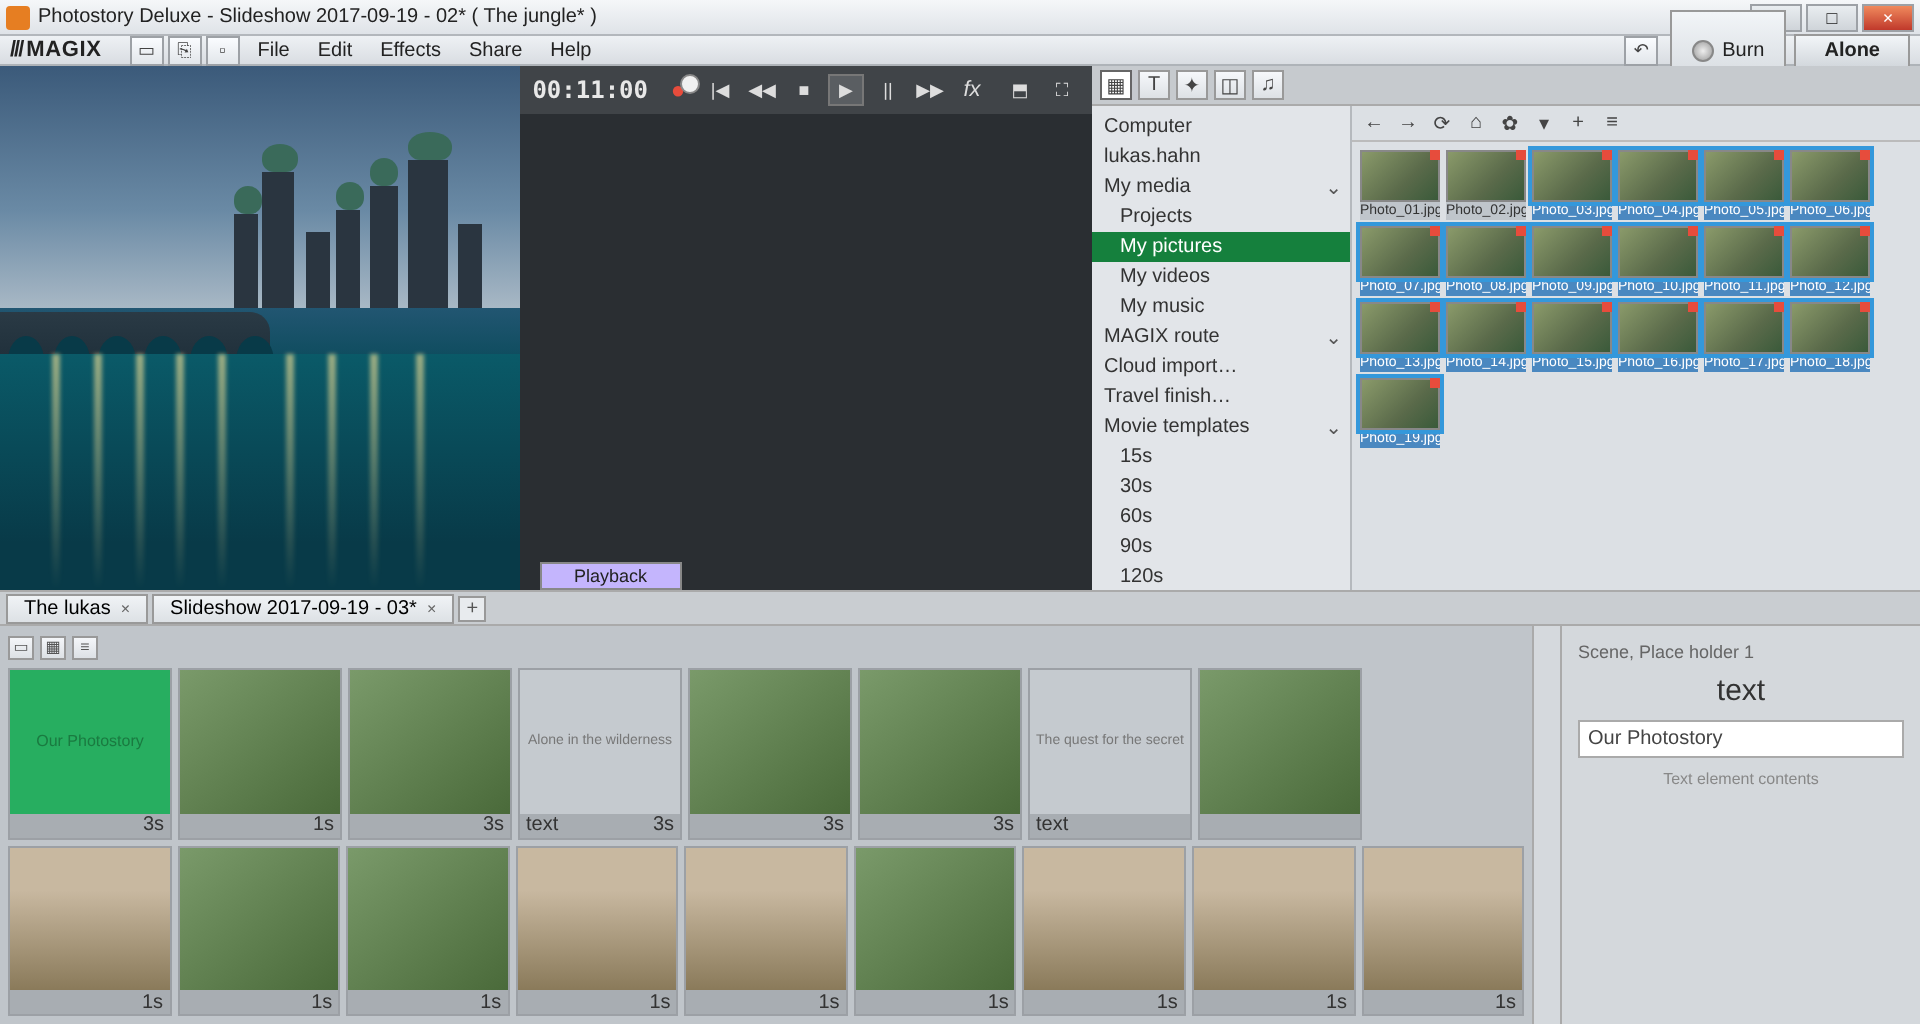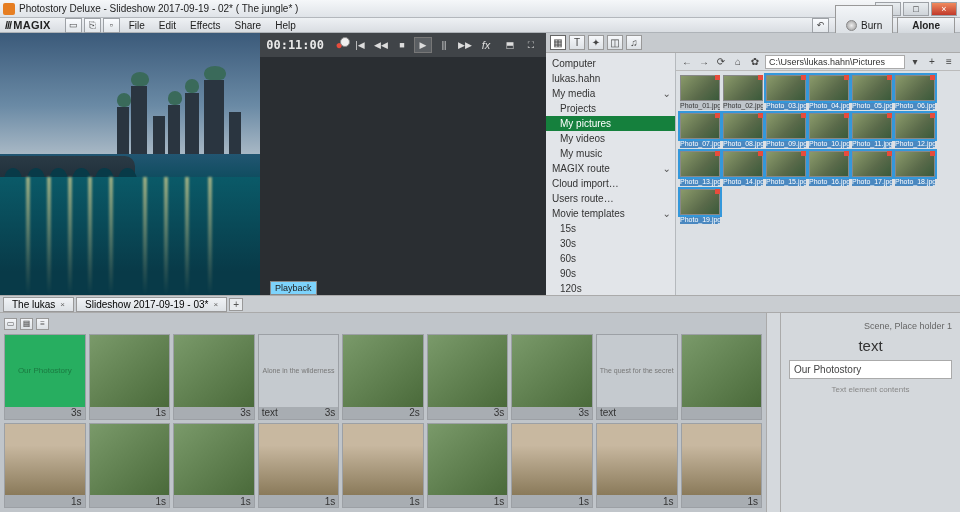--- a/index.html
+++ b/index.html
@@ -31,21 +31,21 @@
 .reflect{position:absolute;width:4px;top:0;bottom:0;background:linear-gradient(180deg,rgba(255,230,150,0.6),rgba(255,230,150,0));filter:blur(1px)}
 .seekbar{height:18px;background:#404448;position:relative;border-top:1px solid #555}
 .seekhandle{position:absolute;top:3px;left:80px;width:10px;height:10px;border-radius:50%;background:#f0f0f0;border:1px solid #888}
 .seekticks{position:absolute;top:11px;left:0;right:0;height:6px;background:repeating-linear-gradient(90deg,#666 0,#666 1px,transparent 1px,transparent 7px)}
 .controls{height:24px;background:#404448;display:flex;align-items:center;padding:0 6px;gap:3px;color:#ccc}
 .time{font:700 12px/1 monospace;color:#e8e8e8}
 .ctr-spacer{flex:1}
 .ctrbtn{width:18px;height:16px;color:#ddd;display:flex;align-items:center;justify-content:center;font-size:9px}
 .ctrbtn.rec{color:#e74c3c;font-size:12px}
 .ctrbtn.play{background:#5a5e62;border:1px solid #777}
-.tooltip{position:absolute;background:#7dd3fc;border:1px solid #888;padding:1px 4px;font-size:9px;color:#222;bottom:0;left:270px;z-index:5}
+.tooltip{position:absolute;background:#c4b5fd;border:1px solid #888;padding:1px 16px;font-size:9px;color:#222;bottom:0;left:270px;z-index:5}
 .fxbtn{font-style:italic;font-size:11px}
 .mediapanel{flex:1;background:#dcdfe3;display:flex;flex-direction:column}
 .mediatabs{height:20px;background:#c6cace;display:flex;align-items:center;padding:0 4px;gap:3px;border-bottom:1px solid #aaa}
 .mtab{width:16px;height:15px;border:1px solid #999;background:linear-gradient(#f6f8fb,#dde1e5);display:flex;align-items:center;justify-content:center;font-size:10px;color:#444}
 .mtab.active{background:#fff;border-color:#666}
 .mediabody{flex:1;display:flex;overflow:hidden}
 .tree{width:130px;background:#e2e5e9;border-right:1px solid #b5b9bd;font-size:9px;padding:3px 0;overflow:hidden}
 .tnode{padding:2px 6px 2px;color:#333;white-space:nowrap;position:relative}
 .tnode.lv1{padding-left:14px}
 .tnode.sel{background:#15803d;color:#fff}
@@ -74,21 +74,21 @@
 .sb-rows{flex:1;display:flex;flex-direction:column;gap:3px;overflow:hidden}
 .sb-row{display:flex;gap:3px;flex:1}
 .clip{width:82px;background:#b3b8bd;display:flex;flex-direction:column;border:1px solid #9ca0a5;position:relative}
 .clip.title{background:#27ae60}
 .clip.title .cimg{background:#27ae60;display:flex;align-items:center;justify-content:center;color:#1a7a40;font-size:8px}
 .clip.text .cimg{background:#c5cacf;display:flex;align-items:center;justify-content:center;color:#777;font-size:7px;text-align:center;padding:2px}
 .cimg{flex:1;background:linear-gradient(140deg,#7a9a6a,#4a6a3a);position:relative;overflow:hidden}
 .cimg.people{background:linear-gradient(180deg,#c8b8a0 30%,#8a7a5a 100%)}
 .cfoot{height:12px;background:#a8adb2;display:flex;align-items:center;justify-content:space-between;padding:0 3px;font-size:8px;color:#333}
 .side{width:180px;background:#d4d8dc;border-left:1px solid #aaa;padding:8px;font-size:9px;color:#444;display:flex;flex-direction:column;gap:6px}
-.side-hdr{text-align:right;color:#666;font-size:9px}
+.side-hdr{text-align:left;color:#666;font-size:9px}
 .side-title{text-align:center;font-size:15px;color:#333}
 .side-input{background:#fff;border:1px solid #aaa;padding:3px 4px;font-size:10px}
 .side-label{color:#888;font-size:8px;text-align:center}
 .side-help{color:#888;font-size:8px;font-style:italic;line-height:1.4}
 .vscroll{width:14px;background:#d5d9dd;border-left:1px solid #aaa}
 </style>
 </head>
 <body>
 
 <div class="titlebar">
@@ -198,36 +198,35 @@
       <div class="tree" id="tree">
           <div class="tnode lv0">Computer</div>
           <div class="tnode lv0">lukas.hahn</div>
           <div class="tnode lv0 exp">My media</div>
           <div class="tnode lv1">Projects</div>
           <div class="tnode lv1 sel">My pictures</div>
           <div class="tnode lv1">My videos</div>
           <div class="tnode lv1">My music</div>
           <div class="tnode lv0 exp">MAGIX route</div>
           <div class="tnode lv0">Cloud import…</div>
-          <div class="tnode lv0">Users route…</div>
+          <div class="tnode lv0">Travel finish…</div>
           <div class="tnode lv0 exp">Movie templates</div>
           <div class="tnode lv1">15s</div>
           <div class="tnode lv1">30s</div>
           <div class="tnode lv1">60s</div>
           <div class="tnode lv1">90s</div>
           <div class="tnode lv1">120s</div>
         </div>
       <div class="browser">
         <div class="navbar">
           <div class="navico">←</div>
           <div class="navico">→</div>
           <div class="navico">⟳</div>
           <div class="navico">⌂</div>
           <div class="navico">✿</div>
-          <div class="pathbox">C:\Users\lukas.hahn\Pictures</div>
           <div class="navico">▾</div>
           <div class="navico">+</div>
           <div class="navico">≡</div>
         </div>
         <div class="thumbs" id="thumbs">
             <div class="thumb">
               <div class="timg">
                 <div class="redmark"></div>
               </div>
               <div class="tname">Photo_01.jpg</div>
@@ -386,27 +385,20 @@
             <div class="cfoot">
               <span></span>
               <span>3s</span>
             </div>
           </div>
           <div class="clip text">
             <div class="cimg">Alone in the wilderness</div>
             <div class="cfoot">
               <span>text</span>
               <span>3s</span>
-            </div>
-          </div>
-          <div class="clip">
-            <div class="cimg"></div>
-            <div class="cfoot">
-              <span></span>
-              <span>2s</span>
             </div>
           </div>
           <div class="clip">
             <div class="cimg"></div>
             <div class="cfoot">
               <span></span>
               <span>3s</span>
             </div>
           </div>
           <div class="clip">

